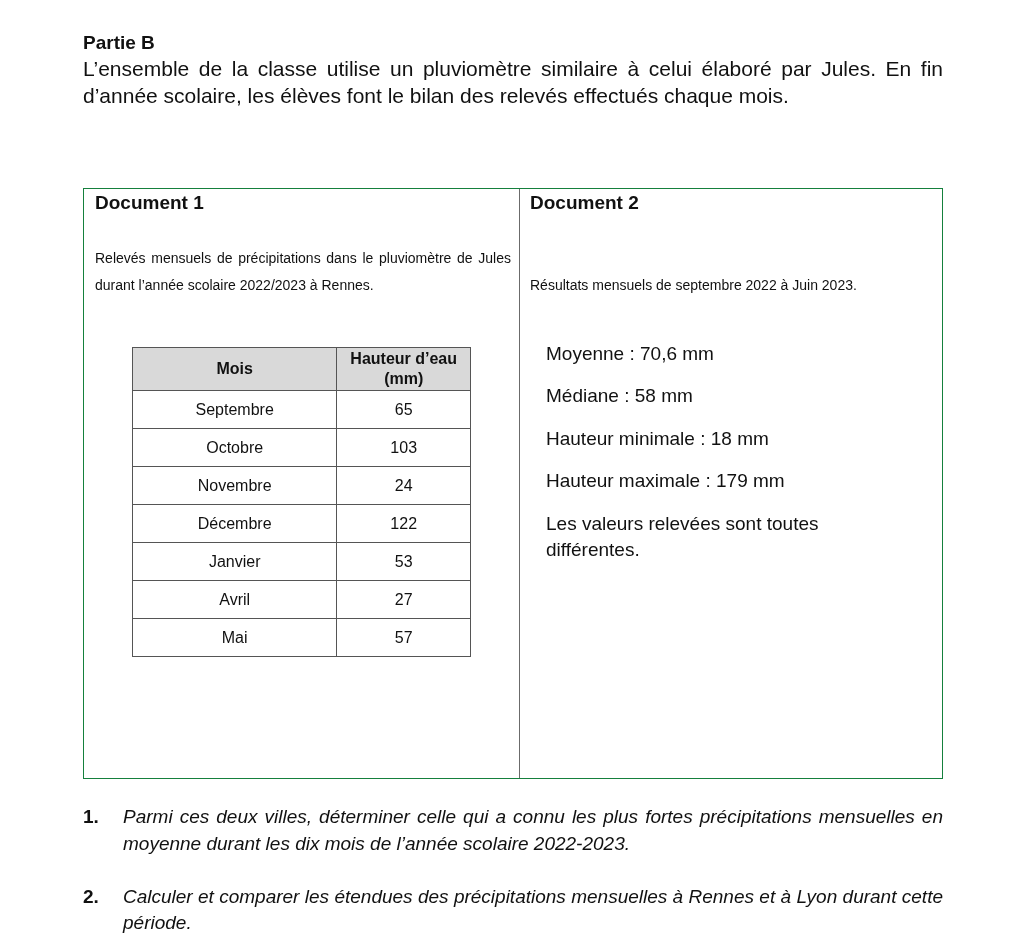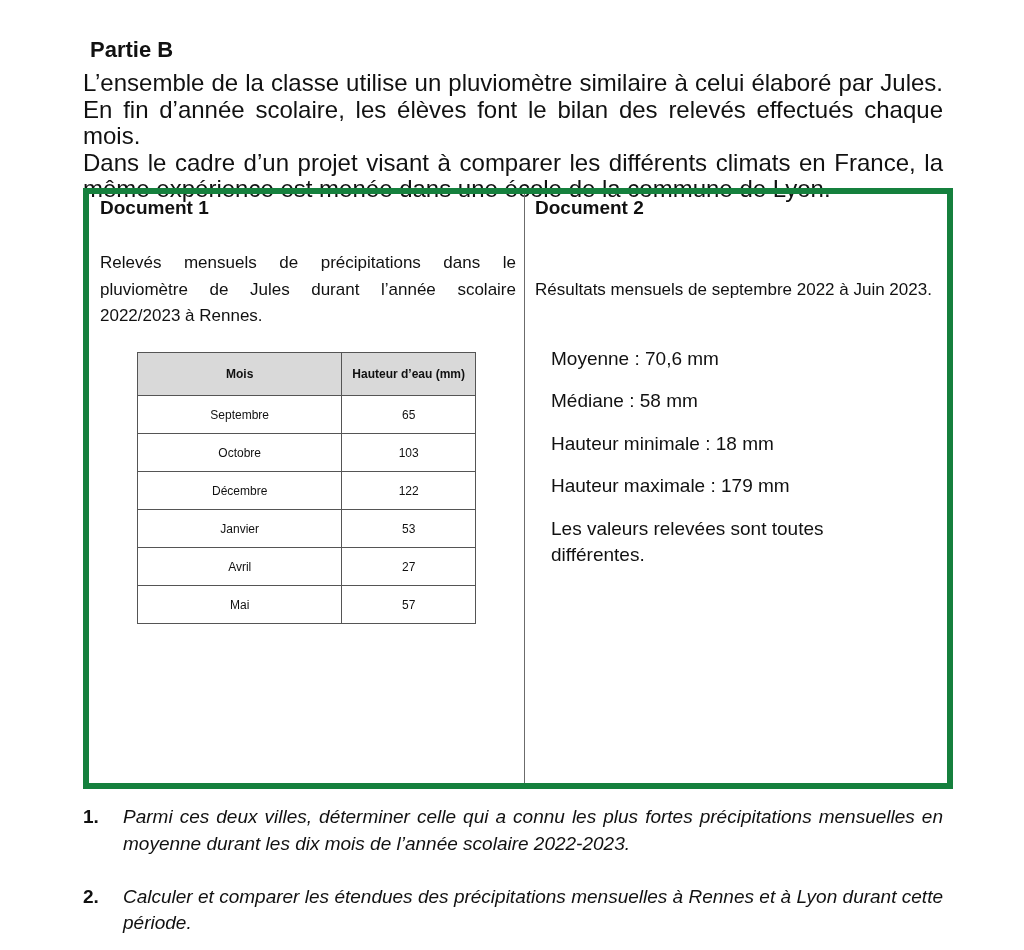--- a/index.html
+++ b/index.html
@@ -16,37 +16,37 @@
     overflow: hidden;
   }
   .page {
     position: absolute;
     left: 83px;
     top: 30px;
     width: 860px;
   }
   .part-title {
     font-weight: bold;
-    font-size: 22px;
+    font-size: 19px;
     line-height: 26px;
-    margin: 7px;
+    margin: 0;
   }
   .intro p {
     margin: 0;
-    font-size: 24px;
+    font-size: 21px;
     line-height: 26.5px;
     text-align: justify;
   }
   .docs {
     position: absolute;
     left: 83px;
     top: 188px;
     width: 858px;
     height: 589px;
-    border: 6px solid #15803d;
+    border: 1px solid #15803d;
     display: flex;
   }
   .doc-col {
     position: relative;
     box-sizing: border-box;
     height: 100%;
   }
   .doc1 {
     width: 436px;
     border-right: 1px solid #6b6b6b;
@@ -56,21 +56,21 @@
     width: 422px;
     padding: 2px 10px 0 10px;
   }
   .doc-title {
     font-weight: bold;
     font-size: 19px;
     line-height: 24px;
     margin: 0 0 30px 0;
   }
   .doc-text {
-    font-size: 17px;
+    font-size: 14px;
     line-height: 26.5px;
     text-align: justify;
     margin: 0;
   }
   .doc-text.tight-last {
     text-align-last: left;
   }
   .gap {
     height: 26.5px;
   }
@@ -78,21 +78,21 @@
     font-size: 19px;
     line-height: 26.5px;
     margin: 16px;
   }
   table.rain {
     position: absolute;
     left: 48px;
     top: 158px;
     width: 339px;
     border-collapse: collapse;
-    font-size: 12px;
+    font-size: 16px;
   }
   table.rain th, table.rain td {
     border: 1.5px solid #555555;
     text-align: center;
     padding: 0;
   }
   table.rain th {
     background: #d9d9d9;
     font-weight: bold;
     height: 42px;
@@ -126,21 +126,20 @@
     font-style: italic;
   }
 </style>
 </head>
 <body>
 
 <div class="page">
   <p class="part-title">Partie B</p>
   <div class="intro">
     <p>L’ensemble de la classe utilise un pluviomètre similaire à celui élaboré par Jules. En fin d’année scolaire, les élèves font le bilan des relevés effectués chaque mois.</p>
-    <p>Dans le cadre d’un projet visant à comparer les différents climats en France, la même expérience est menée dans une école de la commune de Lyon.</p>
   </div>
 </div>
 
 <div class="docs">
   <div class="doc-col doc1">
     <p class="doc-title">Document 1</p>
     <p class="doc-text tight-last">Relevés mensuels de précipitations dans le pluviomètre de Jules durant l’année scolaire 2022/2023 à Rennes.</p>
 
     <table class="rain">
       <colgroup>
@@ -156,20 +155,24 @@
       <tbody id="rain-body">
           <tr>
             <td>Septembre</td>
             <td>65</td>
           </tr>
           <tr>
             <td>Octobre</td>
             <td>103</td>
           </tr>
           <tr>
+            <td>Novembre</td>
+            <td>24</td>
+          </tr>
+          <tr>
             <td>Décembre</td>
             <td>122</td>
           </tr>
           <tr>
             <td>Janvier</td>
             <td>53</td>
           </tr>
           <tr>
             <td>Avril</td>
             <td>27</td>

